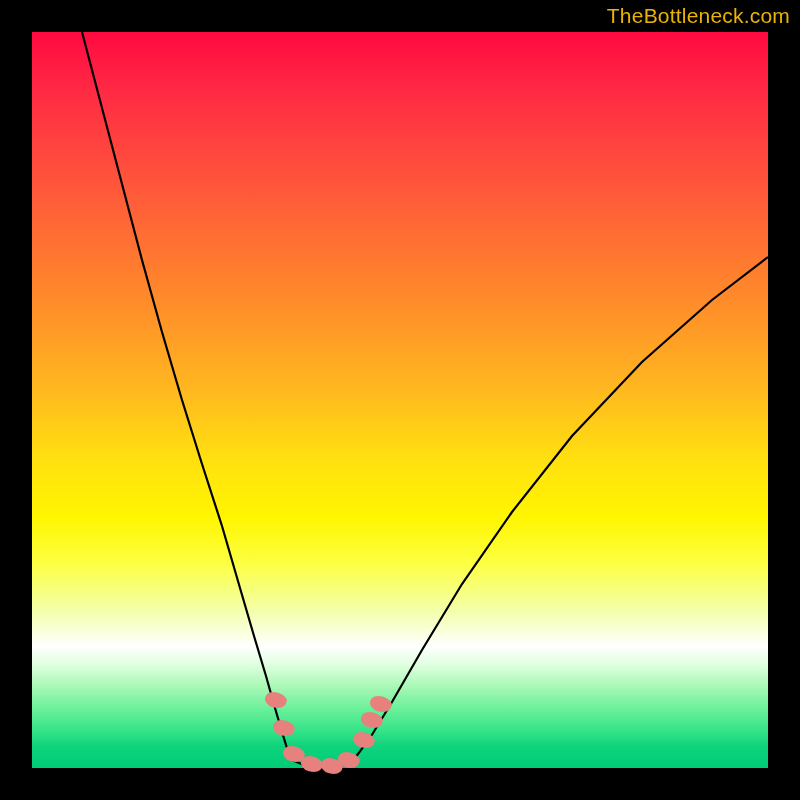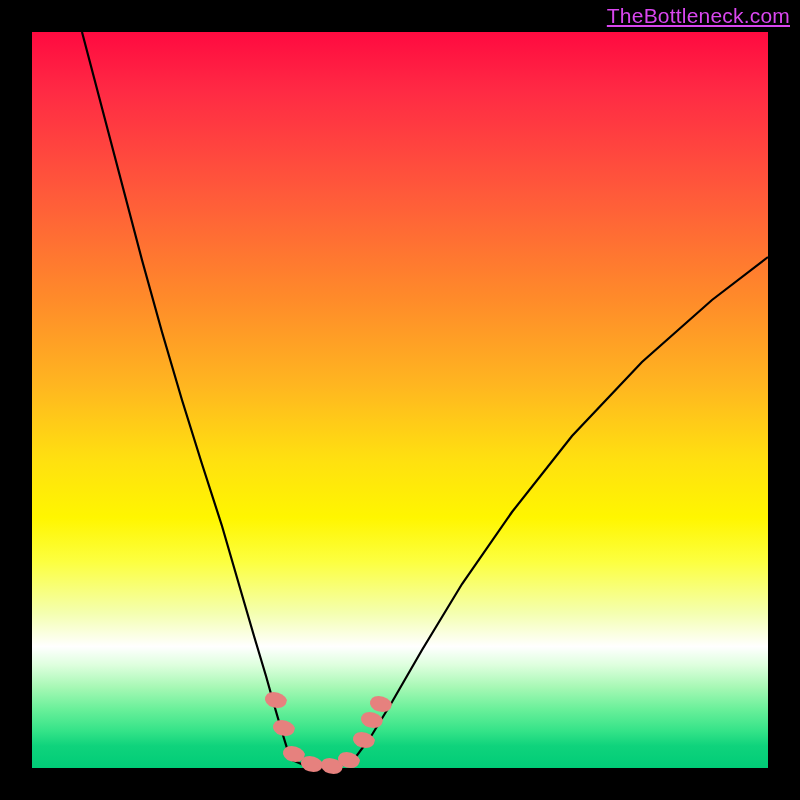--- a/index.html
+++ b/index.html
@@ -48,25 +48,24 @@
     left: 0;
     top: 0;
     width: 736px;
     height: 736px;
     overflow: visible;
   }
   .watermark {
     position: absolute;
     top: 4px;
     right: 10px;
-    color: #d946ef;
+    color: #eab308;
     font-size: 21px;
     letter-spacing: 0.2px;
     font-weight: 400;
-    text-decoration: underline;
   }
   .curve {
     fill: none;
     stroke: #000;
     stroke-width: 2.2;
   }
   .dots path {
     fill: #e6817e;
     stroke: none;
   }

